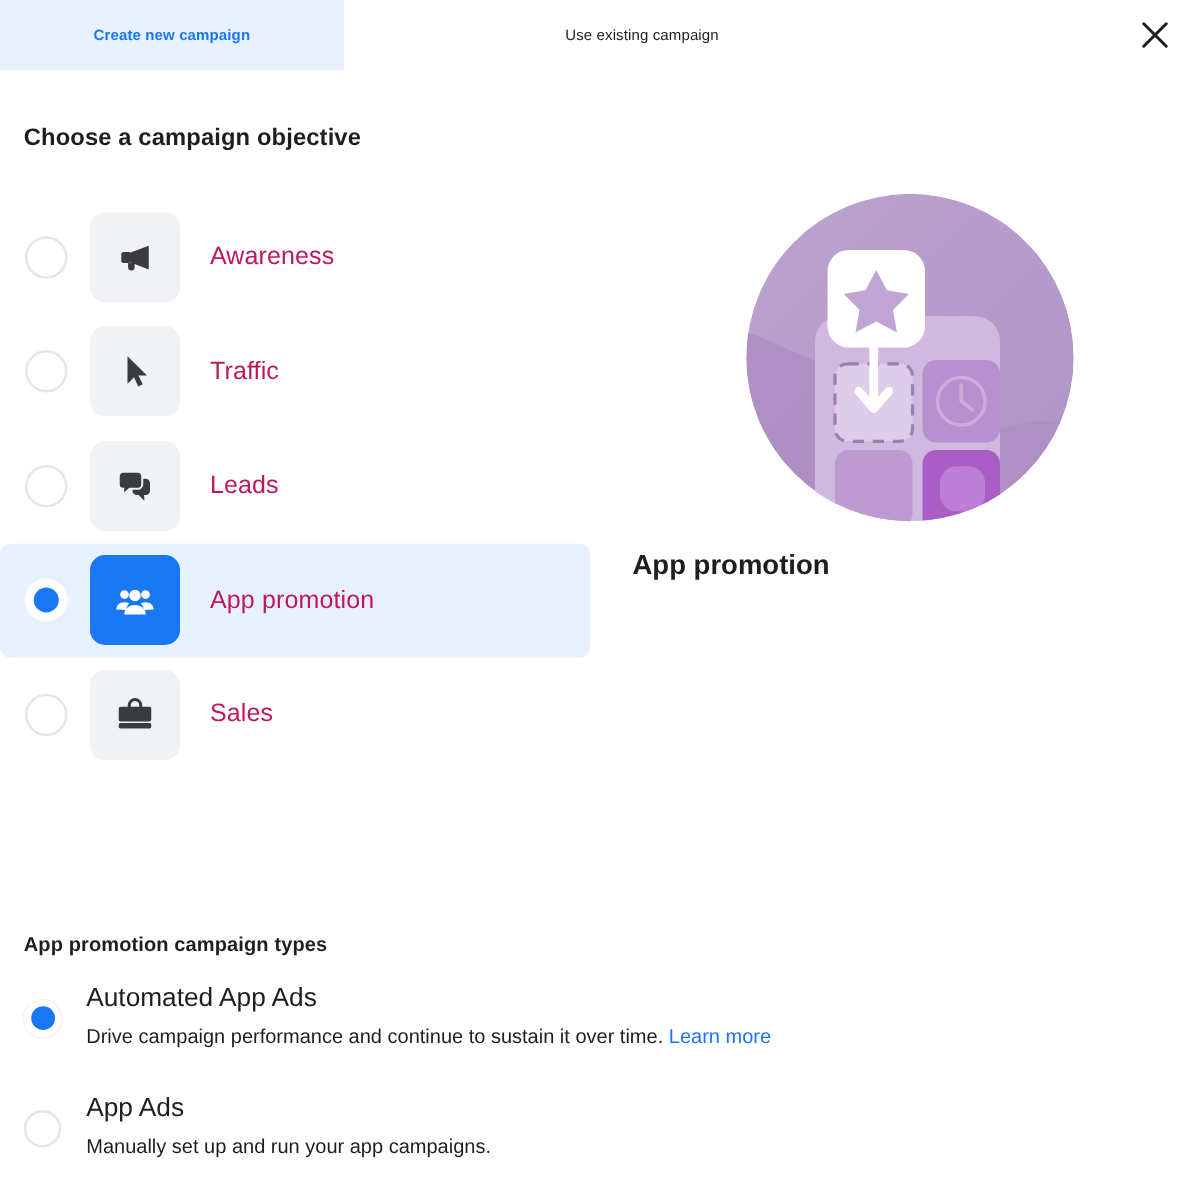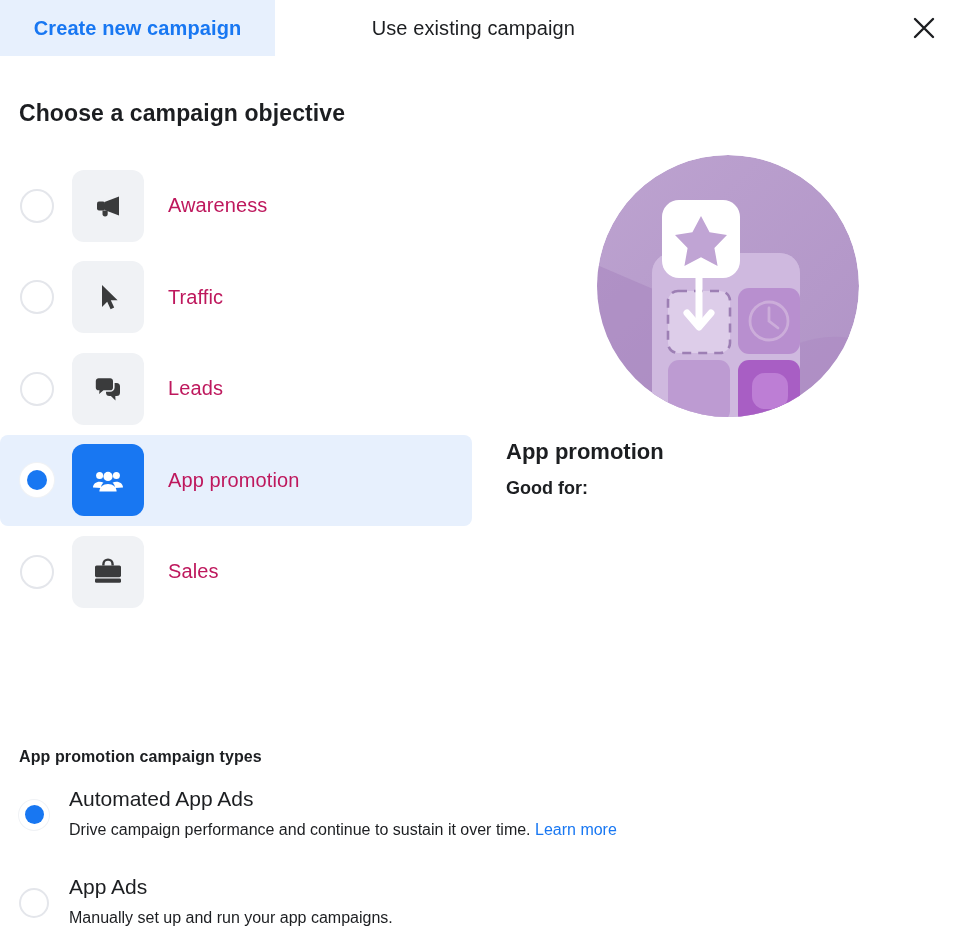--- a/index.html
+++ b/index.html
@@ -13,21 +13,21 @@
   }
   #root { position: relative; width: 960px; height: 946px; background: #fff; }
 
   
   .tabbar {
     position: absolute; left: 0; top: 0; width: 960px; height: 56px;
   }
   .tab {
     position: absolute; top: 0; height: 56px;
     display: flex; align-items: center; justify-content: center;
-    font-size: 20px; letter-spacing: .1px;
+    font-size: 12px; letter-spacing: .1px;
     cursor: pointer; user-select: none;
   }
   .tab-active {
     left: 0; width: 275px;
     background: #e7f0fd;
     color: #1877f2; font-weight: bold;
   }
   .tab-idle {
     left: 275px; width: 300px;
     background: transparent;
@@ -36,21 +36,21 @@
   .close-btn {
     position: absolute; right: 16px; top: 8px;
     width: 40px; height: 40px;
     display: flex; align-items: center; justify-content: center;
     cursor: pointer; border-radius: 50%;
   }
   .close-btn svg { display: block; }
 
   
   .section-title {
-    position: absolute; left: 19px; font-size: 23px; font-weight: bold;
+    position: absolute; left: 19px; font-size: 19px; font-weight: bold;
     color: #1c1e21; letter-spacing: .1px;
   }
   #objective-title { top: 100px; }
 
   
   .obj-list { position: absolute; left: 0; top: 160px; width: 472px; }
   .obj-row {
     position: relative; height: 91.5px;
     display: flex; align-items: center;
     border-radius: 8px; cursor: pointer;
@@ -267,21 +267,20 @@
 
           <rect x="65" y="45" width="78" height="78" rx="17" fill="#ffffff"></rect>
           <path d="M104 61 L112.6 77.2 L130 80.1 L117.4 92.9 L120.6 111 L104 102.2 L87.4 111 L90.6 92.9 L78 80.1 L95.4 77.2 Z" fill="#c0a4d4"></path>
         </g>
       </svg>
     </div>
 
     <div class="detail-title">App promotion</div>
 
 
-    <div class="goodfor-label">Good for:</div>
 
   </div>
 
   <div class="section-title" id="types-title">App promotion campaign types</div>
 
   <div class="types">
     <div class="type-row">
       <div class="type-radio on"></div>
       <div class="type-text">
         <div class="type-name">Automated App Ads</div>

